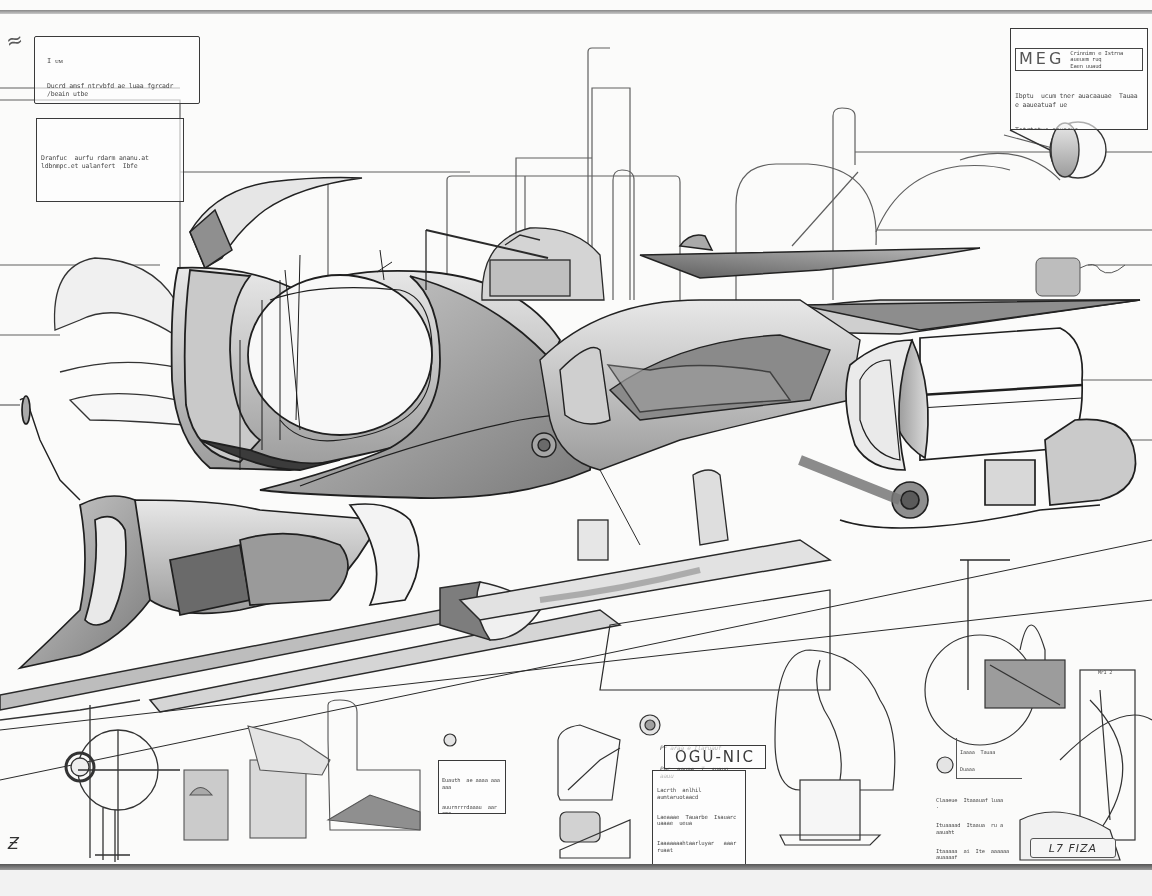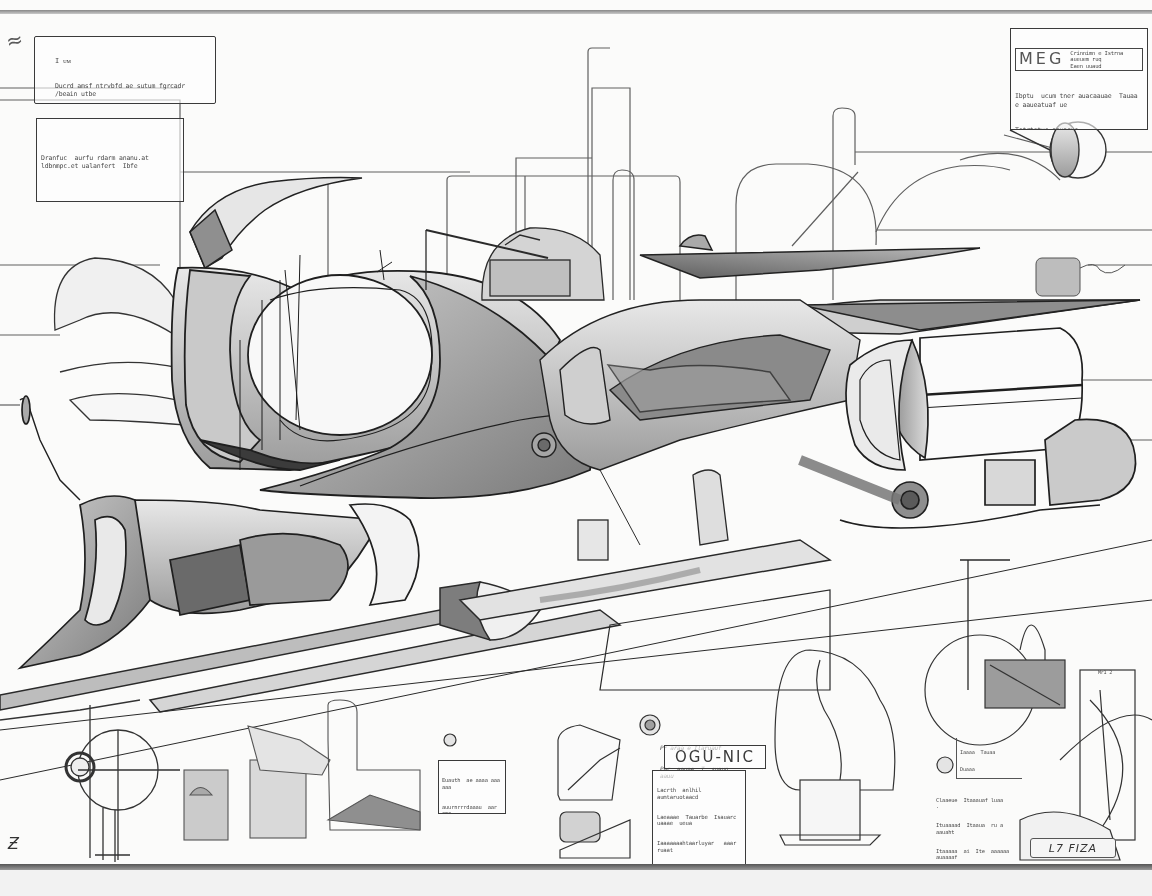--- a/index.html
+++ b/index.html
@@ -217,23 +217,23 @@
     <g stroke="#333" stroke-width="1.2" fill="#e4e4e4">
       <circle cx="650" cy="725" r="10"></circle>
       <circle cx="650" cy="725" r="5" fill="#a0a0a0"></circle>
       <circle cx="450" cy="740" r="6"></circle>
       <circle cx="945" cy="765" r="8"></circle>
     </g>
   </svg>
 
   <div class="big-label scribble" style="left:6px;top:28px;font-size:20px;transform:rotate(-12deg);">≈</div>
 
-  <div class="note note-box" style="left:34px;top:36px;width:140px;height:60px;padding:3px 20px;border-radius:2px;">
+  <div class="note note-box" style="left:34px;top:36px;width:140px;height:60px;padding:3px 12px;border-radius:2px;">
     <div style="font-size:7px;">I ᴜᴍ</div>
-    <div>Ducrd amsf ntrvbfd ae sutum fgrcadr /beain utbe</div>
+    <div>Ducrd amsf ntrvbfd ae luaa fgrcadr /beain utbe</div>
     
     
     
     
     
   </div>
 
   <div class="note note-box" style="left:36px;top:118px;width:138px;height:46px;padding:18px 4px;">
     <div>Dranfuc  aurfu rdarm ananu.at  ldbnmpc.et ualanfert  Ibfe</div>
     

